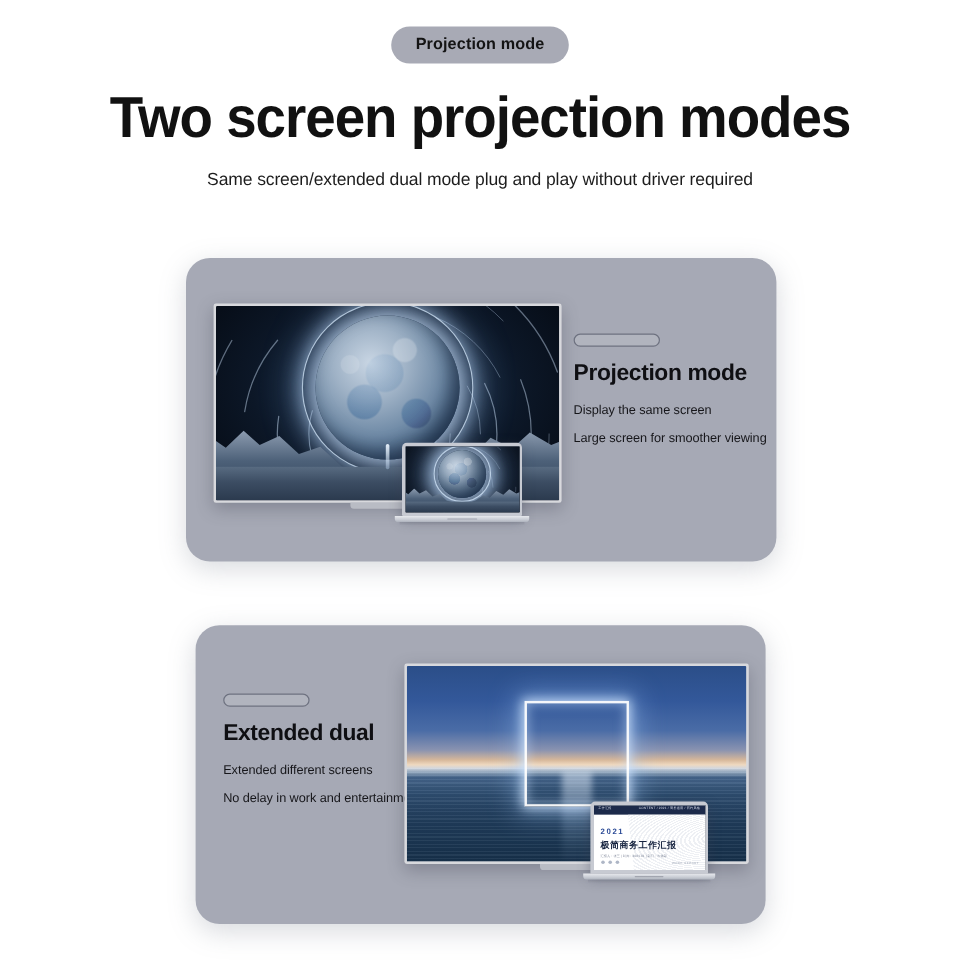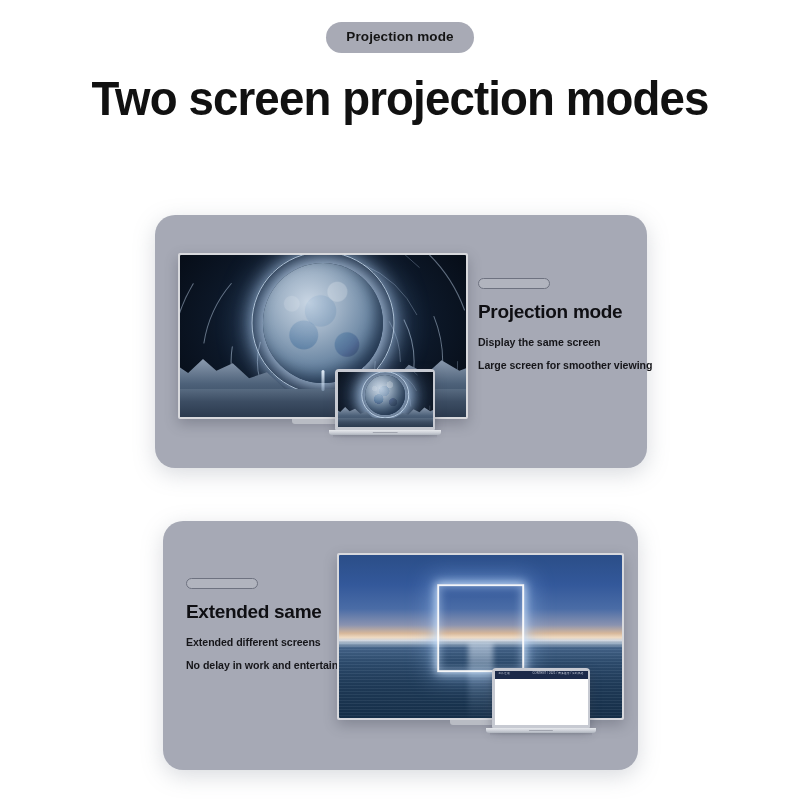--- a/index.html
+++ b/index.html
@@ -93,21 +93,21 @@
     font-size: 19px;
     font-weight: 700;
     color: #0f0f13;
     letter-spacing: -0.3px;
     margin-bottom: 13px;
     white-space: nowrap;
   }
 
   .mode-line {
     font-size: 10.6px;
-    font-weight: 700;
+    font-weight: 400;
     color: #16161a;
     letter-spacing: -0.05px;
     margin-bottom: 11px;
     white-space: nowrap;
   }
 
   #text-projection { left: 478px; top: 278px; }
   #text-extended  { left: 186px; top: 578px; }
 
   
@@ -392,20 +392,21 @@
     letter-spacing: .4px;
     line-height: 1;
   }
 </style>
 </head>
 <body>
 
 <div class="header">
   <div class="badge">Projection mode</div>
   <h1 class="headline">Two screen projection modes</h1>
+  <p class="subhead">Same screen/extended dual mode plug and play without driver required</p>
 </div>
 
 <div class="card" id="card-projection"></div>
 
 <div class="tv" id="tv-moon">
   <div class="tv-screen">
     <div class="art-moon">
       <svg class="trail-layer" viewBox="0 0 300 300" preserveAspectRatio="none">
         <g fill="none" stroke="#b9cde4" stroke-linecap="round">
           <circle cx="150" cy="150" r="36" stroke-width="0.7" stroke-opacity="0.50" stroke-dasharray="40 170"></circle>
@@ -474,21 +475,21 @@
   <div class="pill-outline"></div>
   <div class="mode-title">Projection mode</div>
   <div class="mode-line">Display the same screen</div>
   <div class="mode-line">Large screen for smoother viewing</div>
 </div>
 
 <div class="card" id="card-extended"></div>
 
 <div class="text-block" id="text-extended">
   <div class="pill-outline"></div>
-  <div class="mode-title">Extended same</div>
+  <div class="mode-title">Extended dual</div>
   <div class="mode-line">Extended different screens</div>
   <div class="mode-line">No delay in work and entertainment</div>
 </div>
 
 <div class="tv" id="tv-ocean">
   <div class="tv-screen">
     <div class="art-ocean">
       <div class="sea-shine"></div>
       <div class="moon-path"></div>
       <div class="neon-square"></div>
@@ -498,18 +499,30 @@
 </div>
 
 <div class="laptop" id="laptop-ppt">
   <div class="laptop-lid">
     <div class="laptop-screen">
       <div class="ppt">
         <div class="ppt-top">
           <span class="ppt-top-left">工作汇报</span>
           <span class="ppt-top-right">CONTENT / 2021 / 商务通用 / 简约风格</span>
         </div>
+        <div class="ppt-body">
+          <div class="ppt-waves"></div>
+          <div class="ppt-year">2021</div>
+          <div class="ppt-title">极简商务工作汇报</div>
+          <div class="ppt-sub">汇报人：张三  |  时间：2021.01  |  部门：市场部</div>
+          <div class="ppt-dots">
+              <i></i>
+              <i></i>
+              <i></i>
+            </div>
+          <div class="ppt-foot">WORK REPORT</div>
+        </div>
       </div>
     </div>
   </div>
   <div class="laptop-base"></div>
   <div class="laptop-shadow"></div>
 </div>
 
 </body></html>

